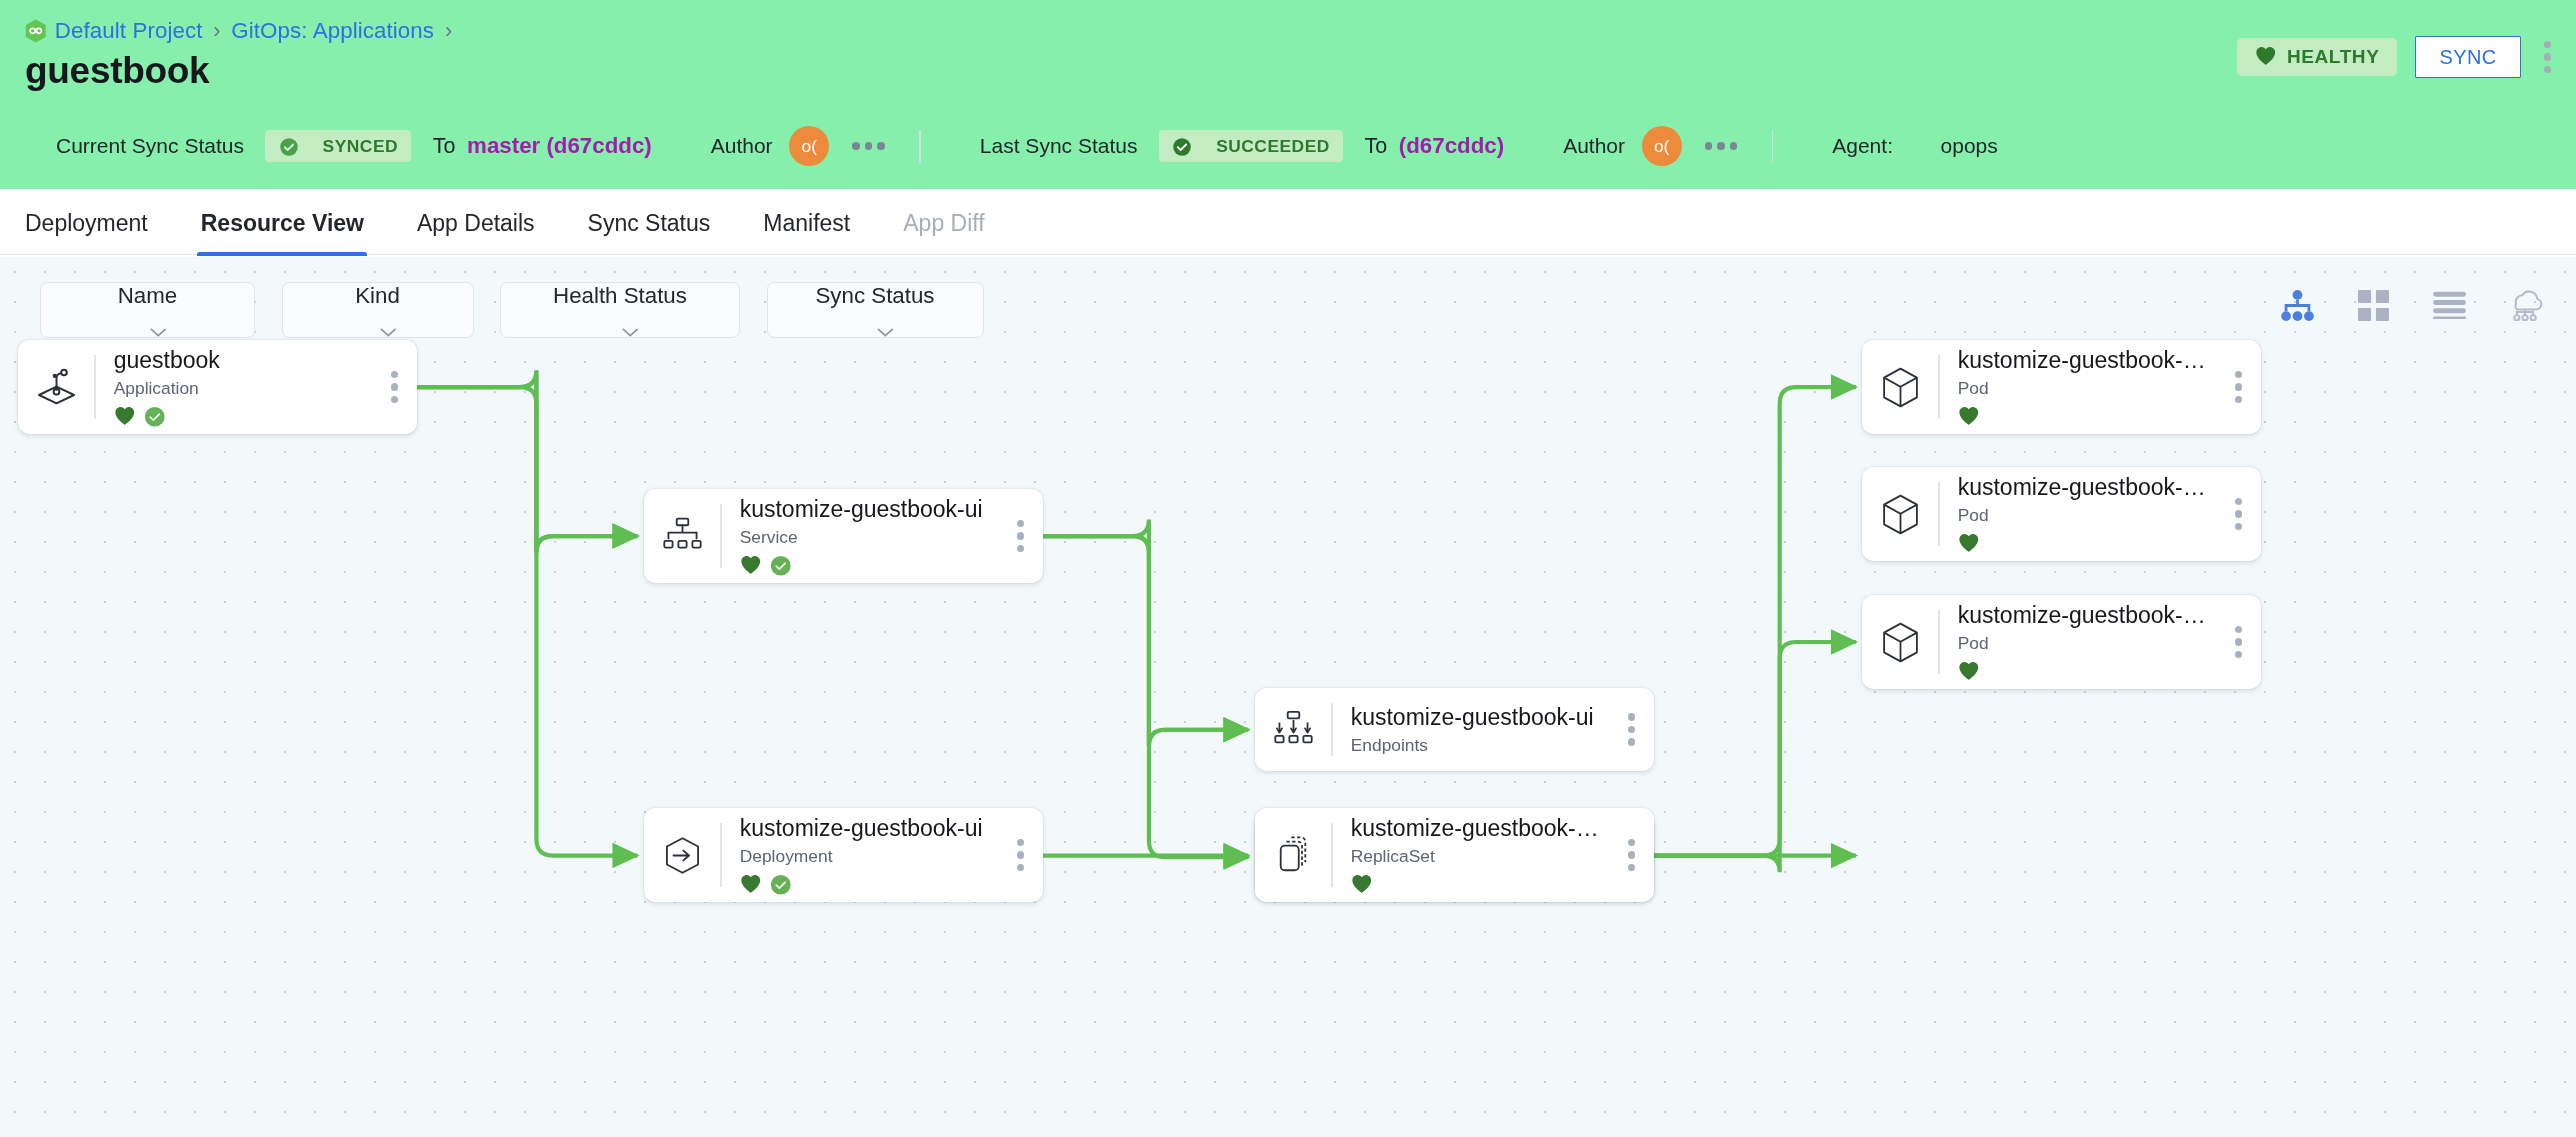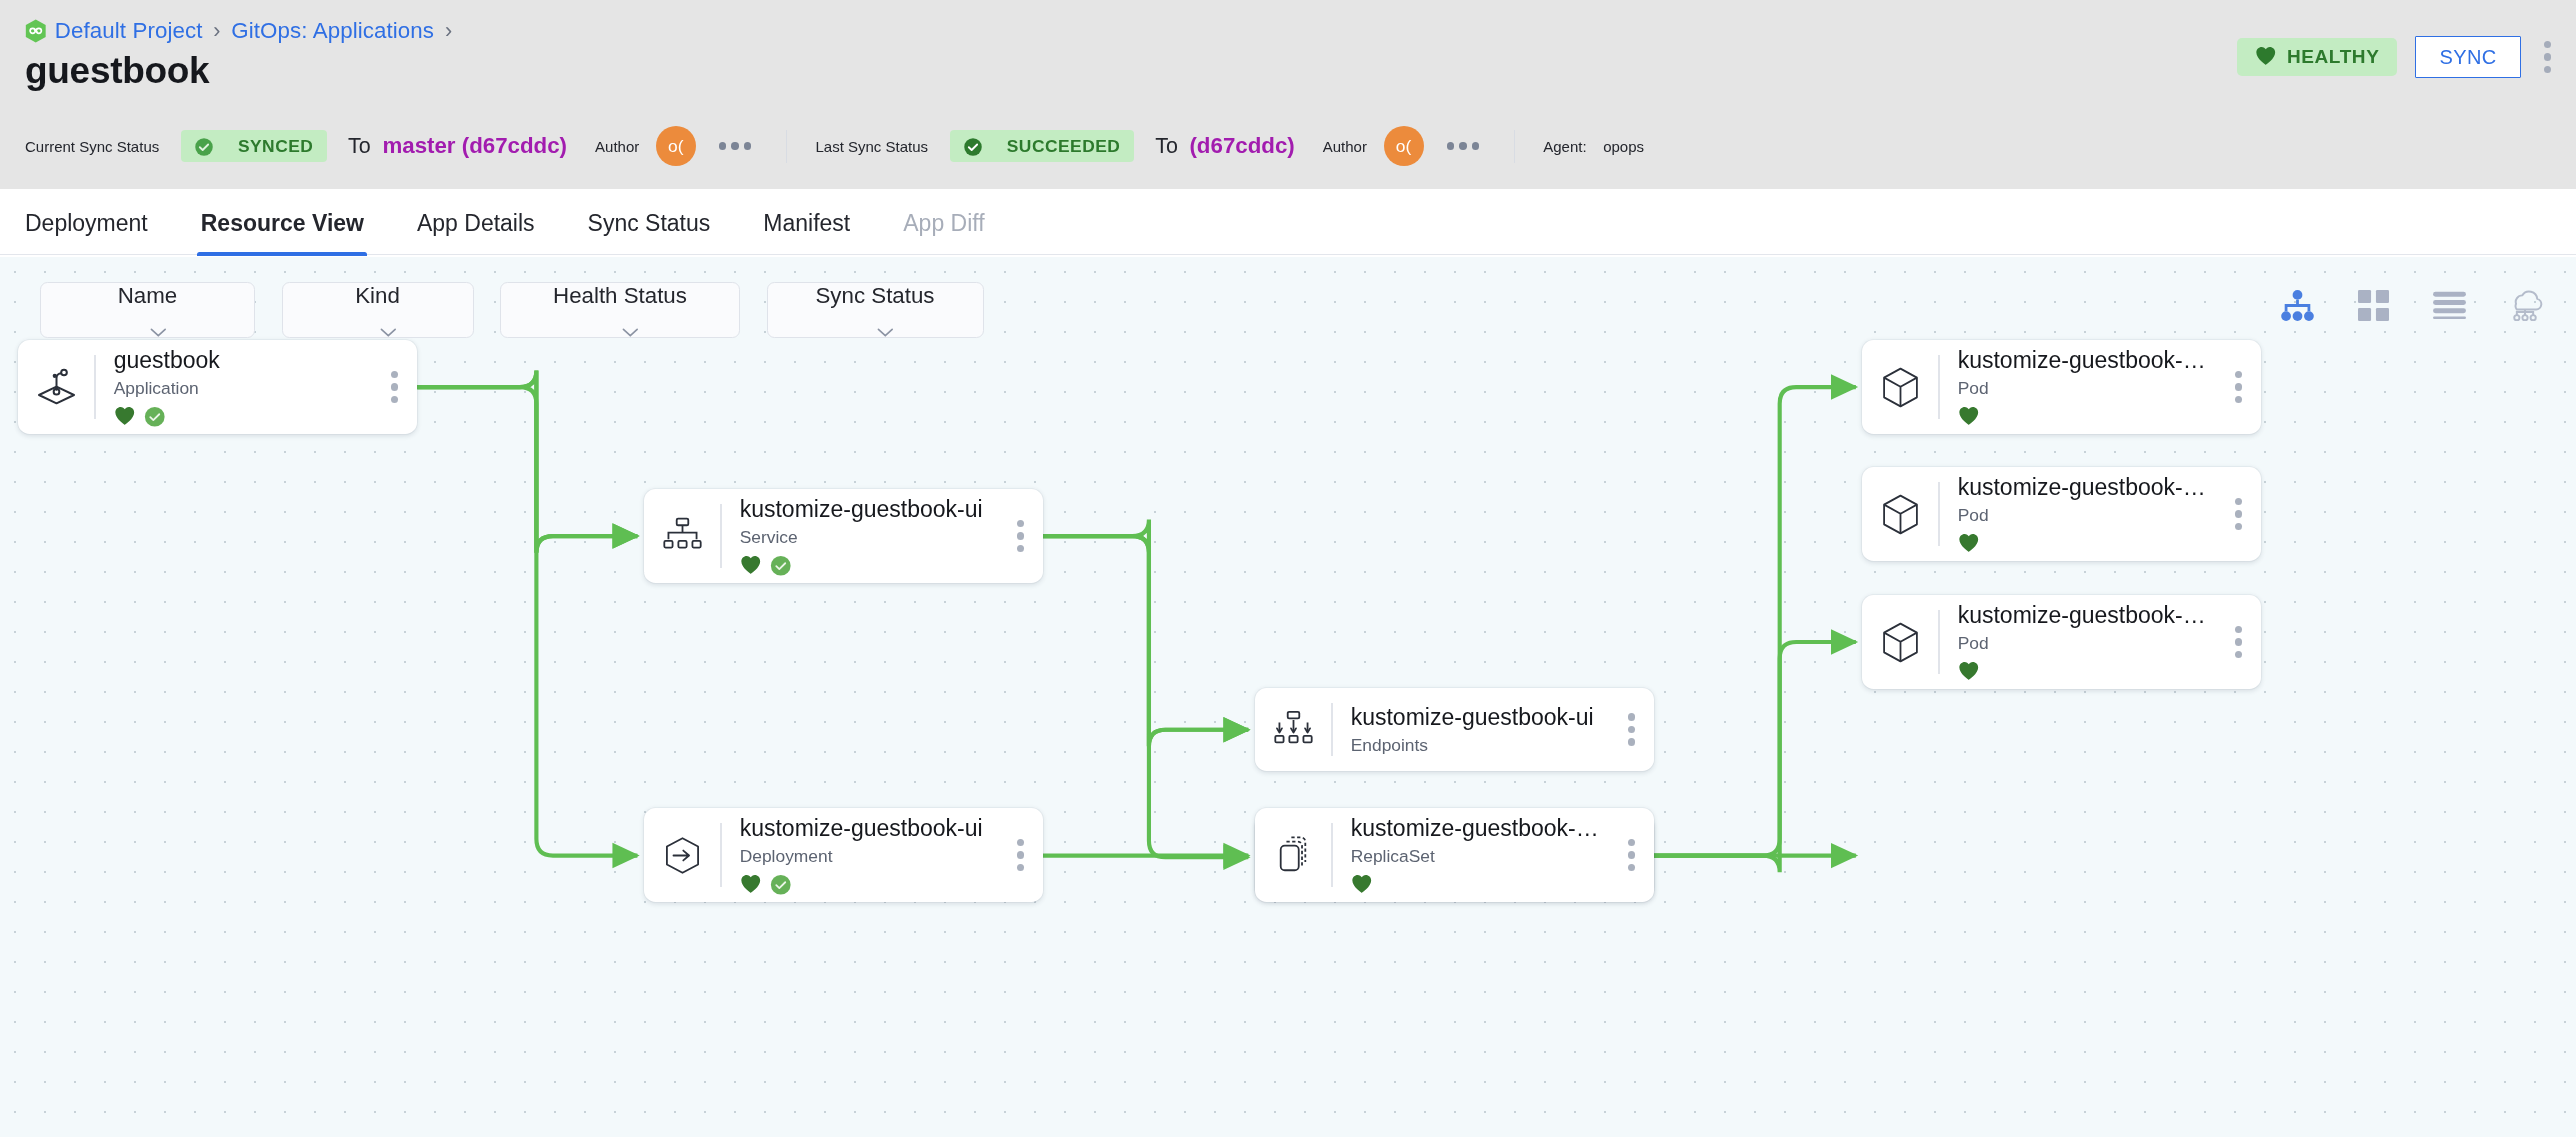--- a/index.html
+++ b/index.html
@@ -4,21 +4,21 @@
 <style>
   * { box-sizing: border-box; margin: 0; padding: 0; }
   html, body {
     width: 2576px; height: 1137px;
     font-family: "Liberation Sans", sans-serif;
     background: #ffffff;
     overflow: hidden;
   }
 
   
-  .header { position: absolute; top: 0; left: 0; width: 2576px; height: 189px; background: #e5e5e5; }
+  .header { position: absolute; top: 0; left: 0; width: 2576px; height: 189px; background: #86efac; }
 
   .breadcrumb { position: absolute; left: 25px; top: 18px; display: flex; align-items: center; gap: 8.3px; }
   .bc-icon { width: 21.5px; height: 24px; position: relative; display: inline-block; }
   .bc-link { font-size: 22.3px; color: #2f6fe4; letter-spacing: 0.1px; }
   .bc-sep { font-size: 21.5px; color: #6b7280; margin: 0 2.5px; }
 
   .page-title { position: absolute; left: 25px; top: 50px; font-size: 37px; font-weight: bold; color: #16181d; letter-spacing: -0.3px; }
 
   .header-actions { position: absolute; right: 20px; top: 36px; display: flex; align-items: center; gap: 18px; }
   .badge-healthy {
@@ -32,21 +32,21 @@
     cursor: pointer;
   }
   .kebab-v { display: flex; flex-direction: column; gap: 5px; align-items: center; padding: 5px; cursor: pointer; }
   .kebab-v i { width: 7.4px; height: 7.4px; border-radius: 50%; background: #a5acba; display: block; }
 
   
   .statusbar {
     position: absolute; top: 116px; left: 0; width: 2576px; height: 60px;
     display: flex; align-items: center; padding-left: 25px; gap: 0;
   }
-  .sb-label { font-size: 15px; color: #24262d; white-space: nowrap; }
+  .sb-label { font-size: 21px; color: #24262d; white-space: nowrap; margin-left: 31px; }
   .sb-badge {
     display: flex; align-items: flex-end; gap: 24px;
     background: #c3ecc2; border-radius: 4.1px; padding: 5.8px 13.2px;
     font-size: 17.4px; font-weight: bold; letter-spacing: 0.5px; color: #2d7a2d;
   }
   .sb-to { font-size: 21.5px; color: #24262d; }
   .sb-rev { font-size: 22.3px; font-weight: bold; color: #a21caf; }
   .avatar {
     width: 40px; height: 40px; border-radius: 50%; background: #ec8b3c;
     color: #fff; font-size: 17.4px; display: flex; align-items: center; justify-content: center;

